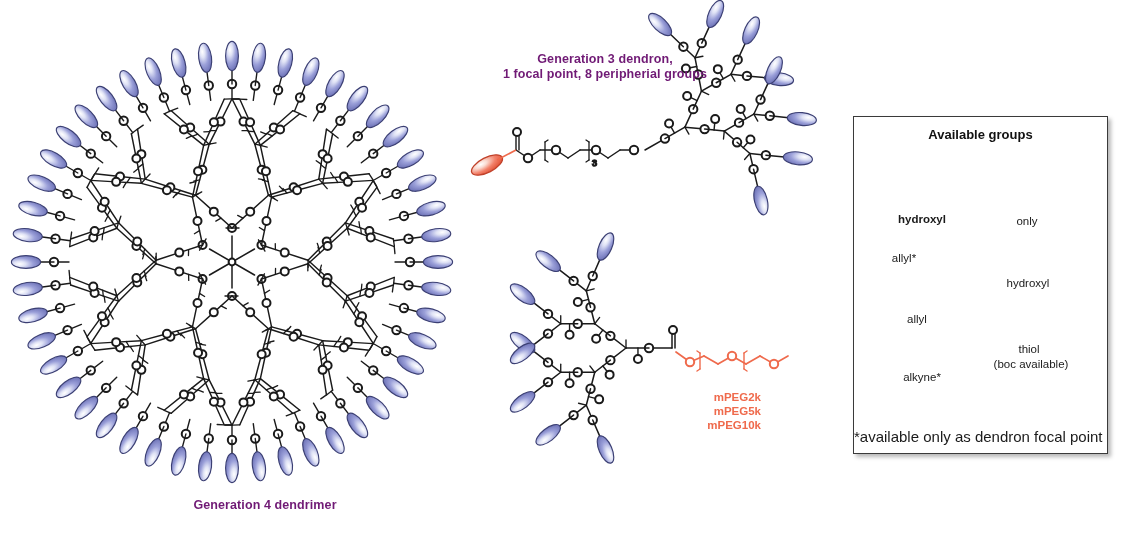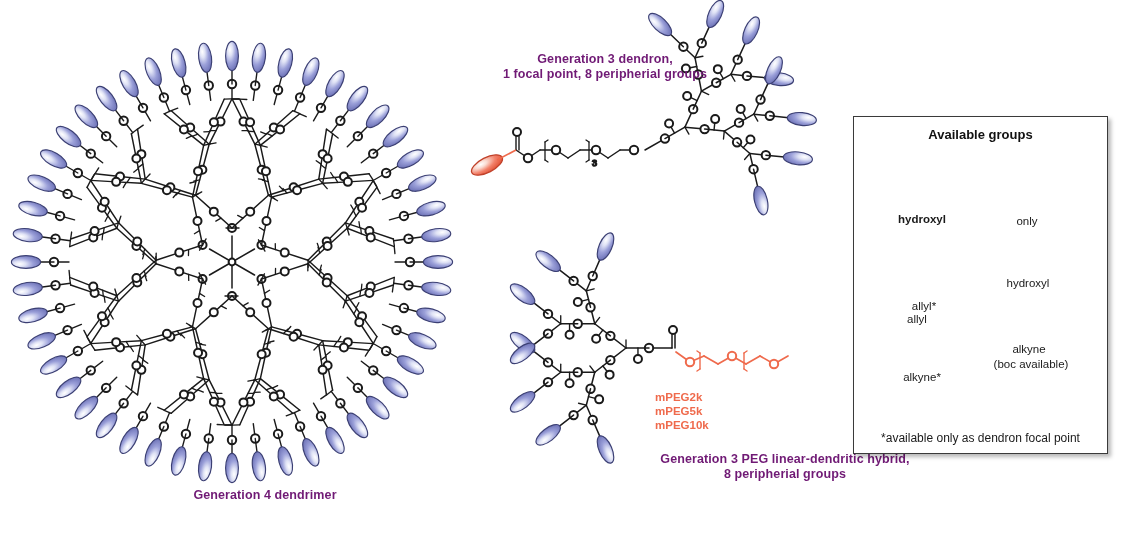--- a/index.html
+++ b/index.html
@@ -9,45 +9,45 @@
     font-family:"Liberation Sans","DejaVu Sans",sans-serif;
     color:#111;
   }
   .fig{position:absolute;left:0;top:0;width:1131px;height:546px;}
   svg{display:block;}
   .cap{
     position:absolute;text-align:center;font-weight:bold;
     font-size:12.5px;line-height:15px;color:#701a75;
     letter-spacing:.1px;
   }
-  #cap-dendrimer{left:100px;top:488px;width:330px;}
+  #cap-dendrimer{left:100px;top:498px;width:330px;}
   #cap-dendron{left:455px;top:52px;width:300px;}
   #cap-hybrid{left:600px;top:452px;width:370px;}
   .peg-label{
-    position:absolute;text-align:left;color:#ef6a4c;
+    position:absolute;text-align:right;color:#ef6a4c;
     font-size:11.5px;line-height:14px;font-weight:600;
     left:655px;top:390px;width:106px;
   }
   #legend{
     position:absolute;left:853px;top:116px;width:255px;height:338px;
     background:#fff;border:1.6px solid #3a3a3a;
     box-shadow:3px 3px 4px rgba(0,0,0,.28);
     box-sizing:border-box;
   }
   #legend-title{
     position:absolute;left:0;top:10px;width:100%;text-align:center;
     font-size:13px;font-weight:bold;color:#111;
   }
   .lgname{
     position:absolute;font-size:11.5px;color:#1a1a1a;text-align:center;
     white-space:nowrap;
   }
   #legend-foot{
-    position:absolute;left:0;bottom:8px;width:100%;text-align:center;
-    font-size:12px;color:#1a1a1a;margin-top:36px;
+    position:absolute;left:0;bottom:8px;width:100%;
+    font-size:15px;color:#1a1a1a;margin-top:36px;
   }
 </style>
 </head>
 <body>
 
 <div class="fig">
 
 <svg width="1131" height="546" viewBox="0 0 1131 546">
   <defs>
     <radialGradient id="gBlue" cx="34%" cy="28%" r="75%">
@@ -1152,37 +1152,33 @@
 
 <div class="cap" id="cap-dendrimer">
   <div>Generation 4 dendrimer</div>
 </div>
 
 <div class="cap" id="cap-dendron">
   <div>Generation 3 dendron,</div>
   <div>1 focal point, 8 peripherial groups</div>
 </div>
 
-<div class="cap" id="cap-hybrid">
-  <div>Generation 3 PEG linear-dendritic hybrid,</div>
-  <div>8 peripherial groups</div>
-</div>
 
 <div class="peg-label">
   <div>mPEG2k</div>
   <div>mPEG5k</div>
   <div>mPEG10k</div>
 </div>
 
 <div id="legend">
   <div id="legend-title">Available groups</div>
   <div class="lgname" style="left:28px;top:96px;width:80px;font-weight:bold;">hydroxyl</div>
-  <div class="lgname" style="left:40px;top:135px;width:60px;margin-top:48px;">allyl*</div>
+  <div class="lgname" style="left:20px;top:135px;width:60px;">allyl*</div>
   <div class="lgname" style="left:28px;top:196px;width:70px;">allyl</div>
   <div class="lgname" style="left:38px;top:254px;width:60px;">alkyne*</div>
   <div class="lgname" style="left:138px;top:98px;width:70px;">only</div>
   <div class="lgname" style="left:132px;top:160px;width:84px;">hydroxyl</div>
-  <div class="lgname" style="left:140px;top:226px;width:70px;">alkyne</div>
+  <div class="lgname" style="left:140px;top:226px;width:70px;">thiol</div>
   <div class="lgname" style="left:122px;top:241px;width:110px;">(boc available)</div>
   <div id="legend-foot">*available only as dendron focal point</div>
 </div>
 
 </div>
 
 </body></html>

